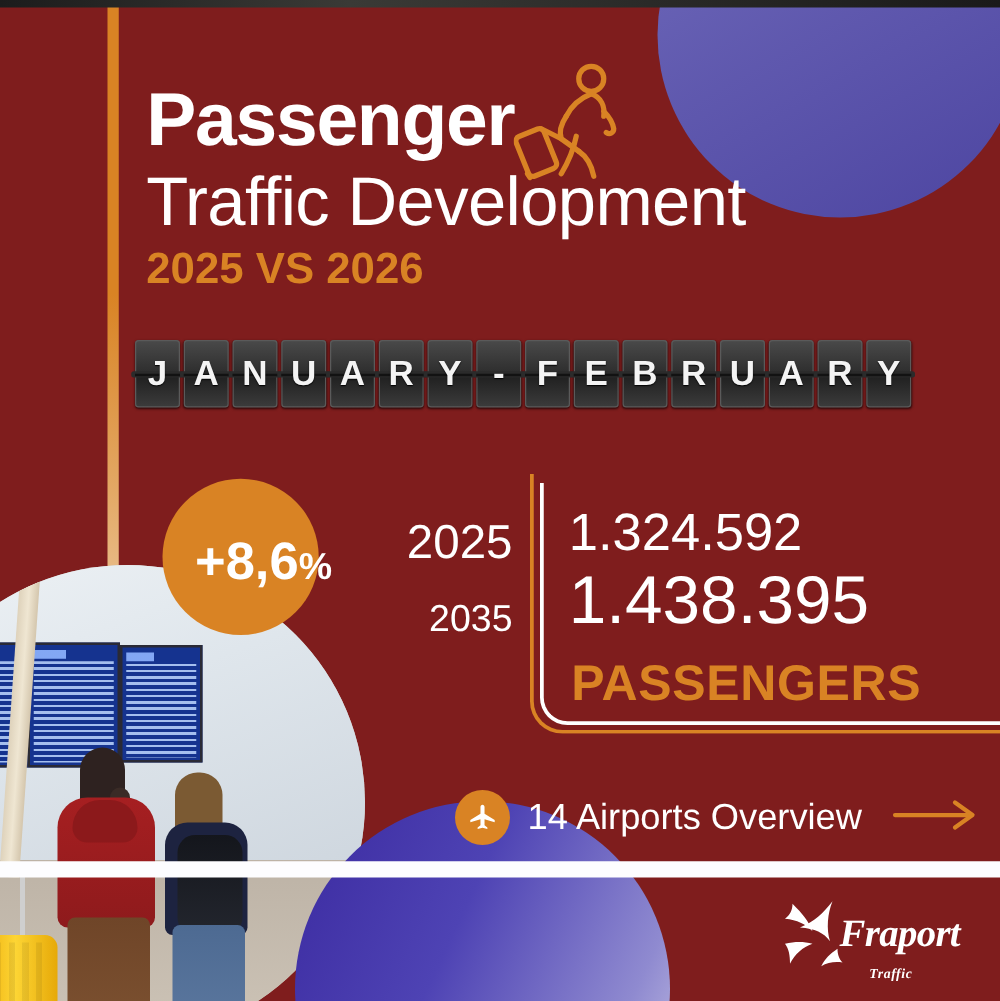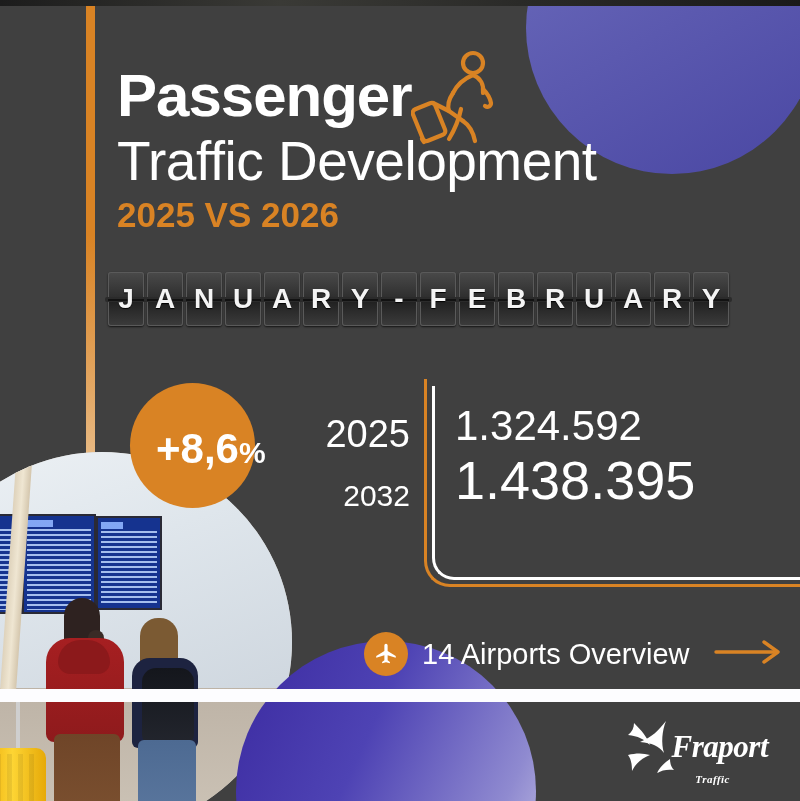--- a/index.html
+++ b/index.html
@@ -2,21 +2,21 @@
 <html><head>
 <meta charset="utf-8">
 <style>
   html,body{margin:0;padding:0;background:#222;}
   body{font-family:"Liberation Sans", sans-serif;}
 
   #poster{
     position:relative;
     width:800px;height:801px;
     overflow:hidden;
-    background:#404040;
+    background:#7f1d1d;
   }
 
   
   .topbar{
     position:absolute;left:0;top:0;width:800px;height:6px;
     background:linear-gradient(90deg,#1c1c1c,#3a3a36 35%,#2a2a28 65%,#1a1a1a);
     z-index:60;
   }
 
   
@@ -353,27 +353,28 @@
   <div class="badge"></div>
   <div class="badge-text">
     <span>+8,6</span><span class="pct">%</span>
   </div>
 
   <div class="bracket-orange"></div>
   <div class="bracket-white"></div>
 
   <div class="years">
     <div class="year-a">2025</div>
-    <div class="year-b">2032</div>
+    <div class="year-b">2035</div>
   </div>
 
   <div class="nums">
     <div class="num-a">1.324.592</div>
     <div class="num-b">1.438.395</div>
   </div>
+  <div class="pax">PASSENGERS</div>
 
   <div class="cta">
     <div class="cta-ico">
       <svg viewBox="0 0 24 24" width="26" height="26" fill="#ffffff">
         <path d="M21 15.5v-1.6l-7.5-4.6V4.2c0-.9-.6-1.7-1.5-1.7s-1.5.8-1.5 1.7v5.1L3 13.9v1.6l7.5-2.3v4.6l-2.1 1.5v1.2l3.6-1 3.6 1v-1.2l-2.1-1.5v-4.6L21 15.5z"></path>
       </svg>
     </div>
     <div class="cta-label">14 Airports Overview</div>
     <div class="cta-arrow">
       <svg viewBox="0 0 70 26" width="70" height="26" fill="none" stroke="#d98324" stroke-width="3.4" stroke-linecap="round" stroke-linejoin="round">

